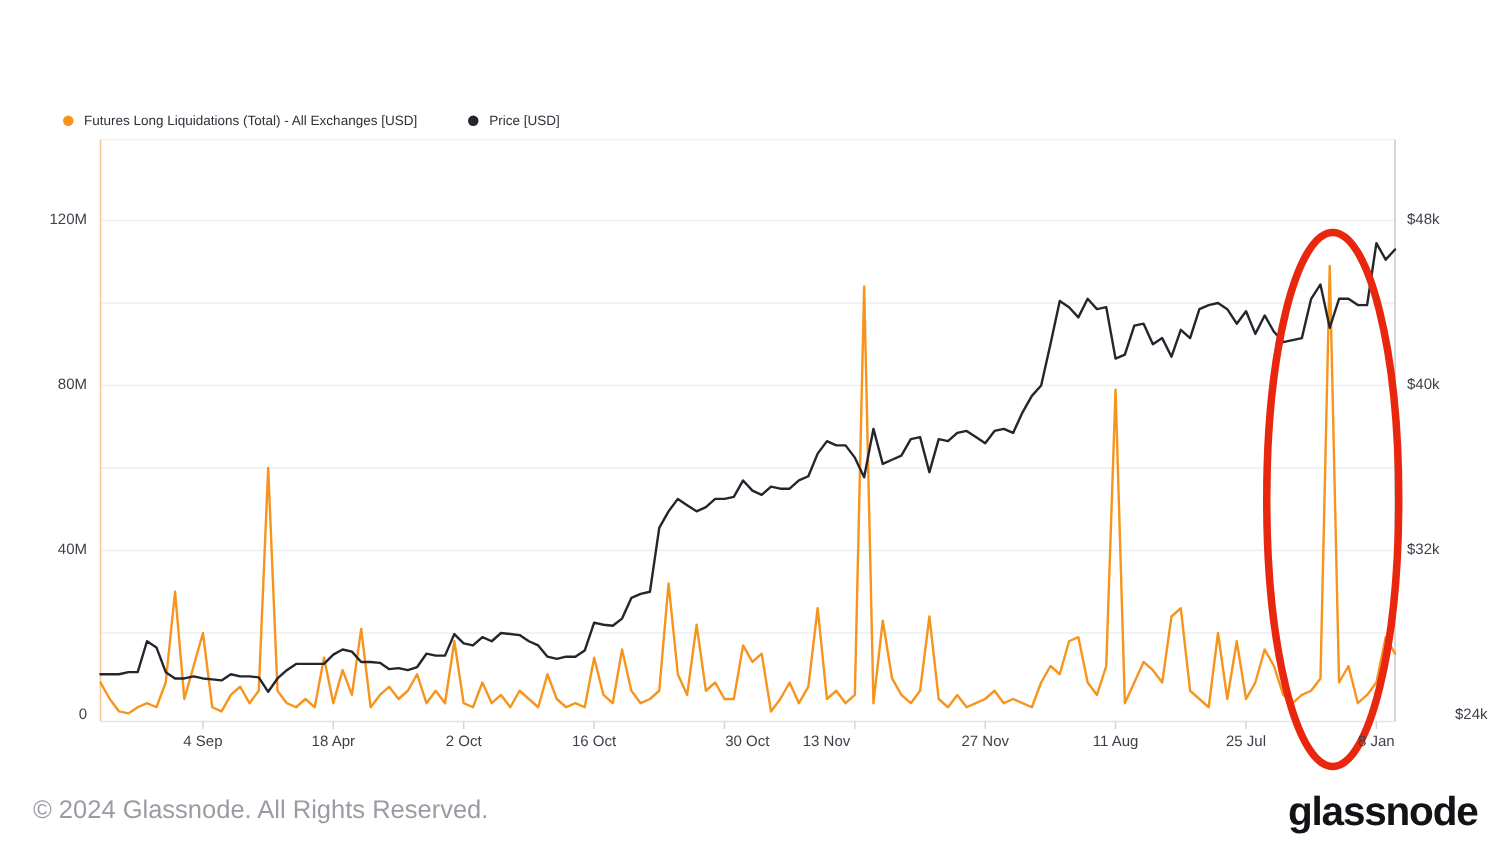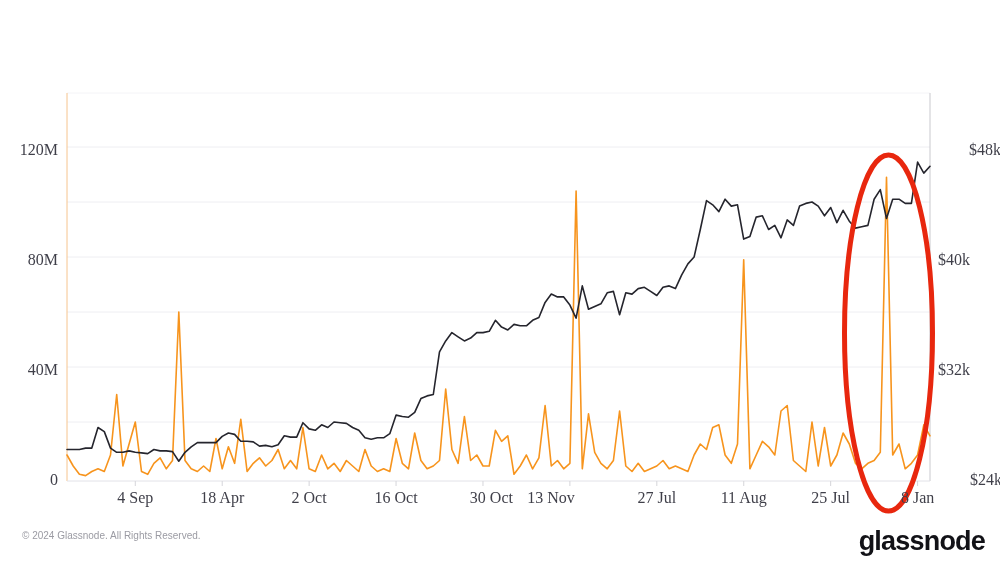--- a/index.html
+++ b/index.html
@@ -5,33 +5,43 @@
   html,body{margin:0;padding:0;background:#fff;}
   .page{position:relative;width:1000px;height:563px;background:#ffffff;overflow:hidden;
         font-family:"Liberation Sans", sans-serif;}
   .title{position:absolute;left:22px;top:24px;font-size:16.5px;font-weight:700;color:#17171d;letter-spacing:.1px;}
   .legend{position:absolute;left:42px;top:75px;display:flex;align-items:center;gap:34px;}
   .legend-item{display:flex;align-items:center;gap:7px;cursor:pointer;}
   .legend-dot{width:7px;height:7px;border-radius:50%;}
   .legend-label{font-size:9px;color:#2f2f38;}
   .chart-wrap{position:absolute;left:0;top:0;width:1000px;height:563px;}
   svg{position:absolute;left:0;top:0;}
-  .axis-label{position:absolute;font-size:16px;color:#3f3f49;font-family:Liberation Serif, serif;}
+  .axis-label{position:absolute;font-size:10px;color:#3f3f49;}
   .y-left{width:50px;text-align:right;left:8px;margin-top:-6px;}
   .y-right{left:938px;margin-top:-6px;}
   .x-label{width:60px;text-align:center;top:489px;}
-  .footer{position:absolute;left:22px;top:530px;font-size:10px;color:#9b9ba3;}
+  .footer{position:absolute;left:22px;top:530px;font-size:17px;color:#9b9ba3;}
   .logo{position:absolute;right:15px;top:526px;font-size:27px;font-weight:700;color:#121217;letter-spacing:-0.8px;}
 </style>
 </head>
 <body>
 
 <div class="page">
 
 
+  <div class="legend">
+    <div class="legend-item">
+      <span class="legend-dot" id="dot-liq" style="background: rgb(247, 148, 29);"></span>
+      <span class="legend-label">Futures Long Liquidations (Total) - All Exchanges [USD]</span>
+    </div>
+    <div class="legend-item">
+      <span class="legend-dot" id="dot-price" style="background: rgb(37, 37, 45);"></span>
+      <span class="legend-label">Price [USD]</span>
+    </div>
+  </div>
 
   <div class="chart-wrap">
     <svg id="chart-svg" width="1000" height="563" viewBox="0 0 1000 563">
         <line x1="67" y1="422" x2="930" y2="422" stroke="#eeeef2" stroke-width="1"></line>
         <line x1="67" y1="367" x2="930" y2="367" stroke="#eeeef2" stroke-width="1"></line>
         <line x1="67" y1="312" x2="930" y2="312" stroke="#eeeef2" stroke-width="1"></line>
         <line x1="67" y1="257" x2="930" y2="257" stroke="#eeeef2" stroke-width="1"></line>
         <line x1="67" y1="202" x2="930" y2="202" stroke="#eeeef2" stroke-width="1"></line>
         <line x1="67" y1="147" x2="930" y2="147" stroke="#eeeef2" stroke-width="1"></line>
         <line x1="67" y1="93" x2="930" y2="93" stroke="#f4f4f7" stroke-width="1"></line>
@@ -53,28 +63,28 @@
         <line x1="917.5827338129496" y1="481" x2="917.5827338129496" y2="486" stroke="#d5d5da" stroke-width="1"></line>
       </svg>
     <div id="labels">
         <div class="axis-label y-left" style="top: 477px;">0</div>
         <div class="axis-label y-left" style="top: 367px;">40M</div>
         <div class="axis-label y-left" style="top: 257px;">80M</div>
         <div class="axis-label y-left" style="top: 147px;">120M</div>
         <div class="axis-label y-right" style="top: 477px; padding-left: 32px;">$24k</div>
         <div class="axis-label y-right" style="top: 367px;">$32k</div>
         <div class="axis-label y-right" style="top: 257px;">$40k</div>
-        <div class="axis-label y-right" style="top: 147px; margin-left: 31px;">$48k</div>
+        <div class="axis-label y-right" style="top: 147px;">$48k</div>
         <div class="axis-label x-label" style="left: 105.295px;">4 Sep</div>
         <div class="axis-label x-label" style="left: 192.216px;">18 Apr</div>
         <div class="axis-label x-label" style="left: 279.137px;">2 Oct</div>
         <div class="axis-label x-label" style="left: 366.058px;">16 Oct</div>
         <div class="axis-label x-label" style="left: 452.978px; text-align: right;">30 Oct</div>
         <div class="axis-label x-label" style="left: 521px;">13 Nov</div>
-        <div class="axis-label x-label" style="left: 626.82px;">27 Jul</div>
+        <div class="axis-label x-label" style="left: 626.82px;">27 Nov</div>
         <div class="axis-label x-label" style="left: 713.741px;">11 Aug</div>
         <div class="axis-label x-label" style="left: 800.662px;">25 Jul</div>
         <div class="axis-label x-label" style="left: 887.583px;">8 Jan</div>
       </div>
   </div>
 
   <div class="footer">© 2024 Glassnode. All Rights Reserved.</div>
   <div class="logo">glassnode</div>
 
 </div>

